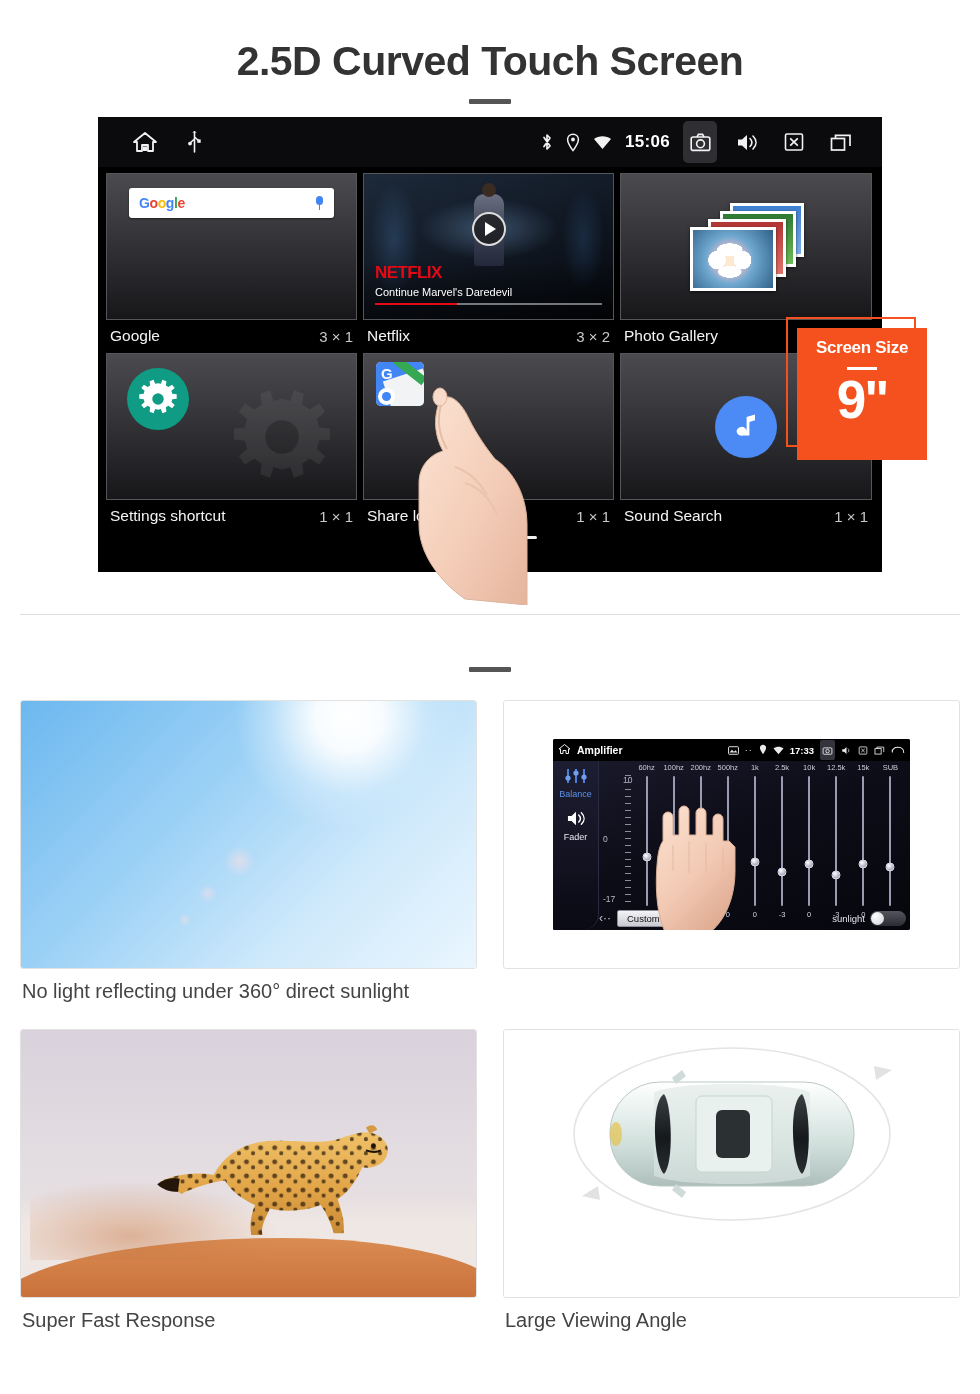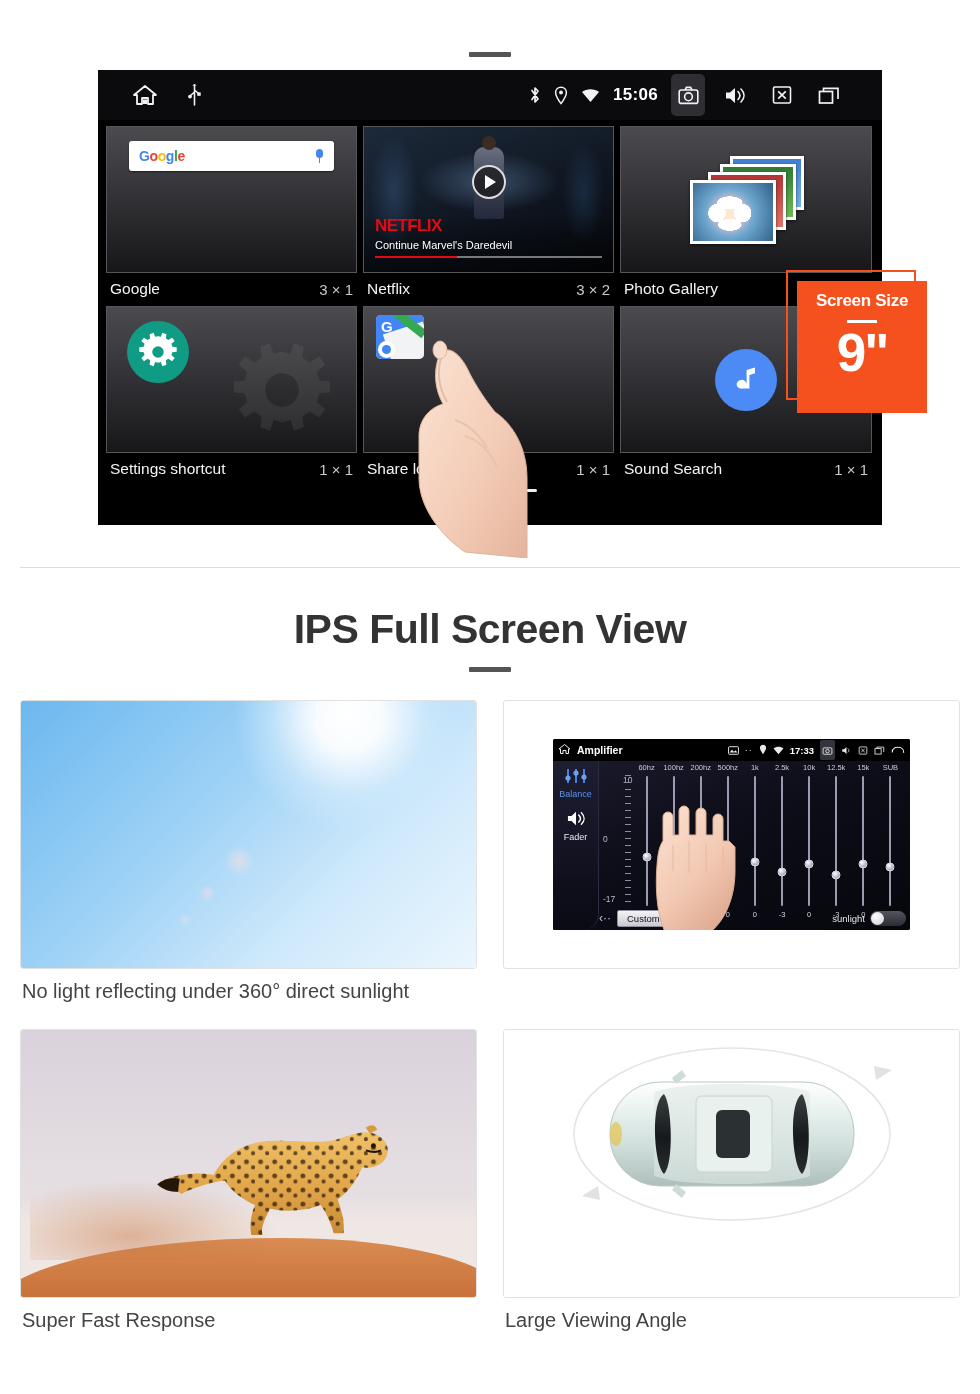--- a/index.html
+++ b/index.html
@@ -38,21 +38,21 @@
     position: absolute; left: 98px; top: 0;
     width: 784px; height: 455px;
     background: #000; overflow: hidden;
   }
   .statusbar {
     position: relative; height: 50px;
     background: #0b0b0d;
     display: flex; align-items: center;
   }
   .sb-left { display: flex; align-items: center; gap: 30px; padding-left: 34px; }
-  .sb-right { margin-left: auto; display: flex; align-items: center; gap: 13px; padding-right: 36px; }
+  .sb-right { margin-left: auto; display: flex; align-items: center; gap: 13px; padding-right: 24px; }
   .sb-ico { color: #f2f2f2; display: inline-flex; align-items: center; justify-content: center; }
   .sb-time { color: #fff; font-size: 17px; font-weight: bold; letter-spacing: .3px; }
   .sb-btn { width: 34px; height: 42px; display: flex; align-items: center; justify-content: center; border-radius: 5px; }
   .sb-btn.active { background: #2e2e33; }
 
   .widgets { padding: 6px 8px 0 8px; }
   .wrow { display: flex; gap: 6px; margin-bottom: 5px; }
   .w { position: relative; }
   .w-thumb {
     position: relative; overflow: hidden;
@@ -224,20 +224,21 @@
   
   .car-scene { position:relative; width:100%; height:100%; background:#fff; }
 </style>
 </head>
 <body>
 
 <div class="page">
 
   <div style="padding-top:38px;">
 
+    <div class="section-title">2.5D Curved Touch Screen</div>
     <div class="title-rule"></div>
 
     <div class="device-wrap">
 
       <div class="device">
 
         <div class="statusbar">
           <div class="sb-left">
             <span class="sb-ico">
               <svg width="26" height="24" viewBox="0 0 26 24">
@@ -448,21 +449,20 @@
         <div class="badge-val">9"</div>
       </div>
     </div>
   </div>
 
   <div style="height:32px"></div>
   <div class="divider"></div>
 
   <div style="padding-top:38px;">
 
-    <div class="section-title">IPS Full Screen View</div>
     <div class="title-rule"></div>
 
     <div style="height:28px"></div>
 
     <div class="grid">
 
       <div class="cell">
         <div class="card">
           <div class="sun"></div>
         </div>

